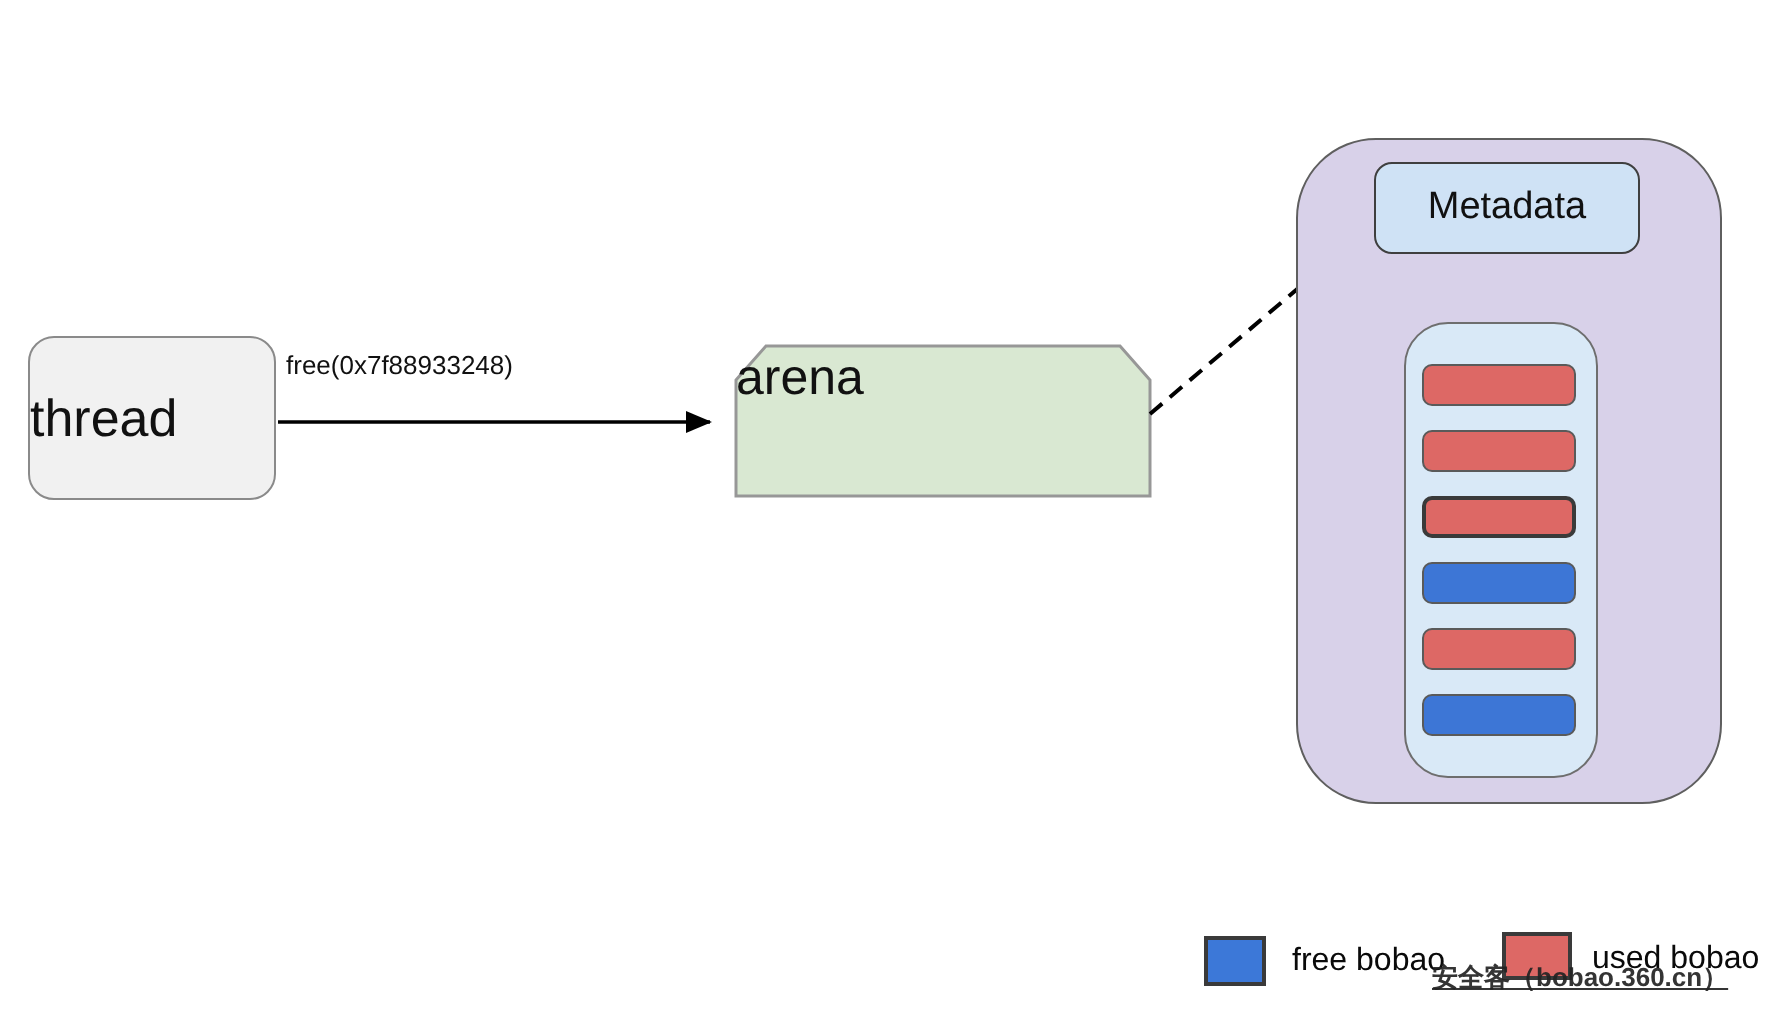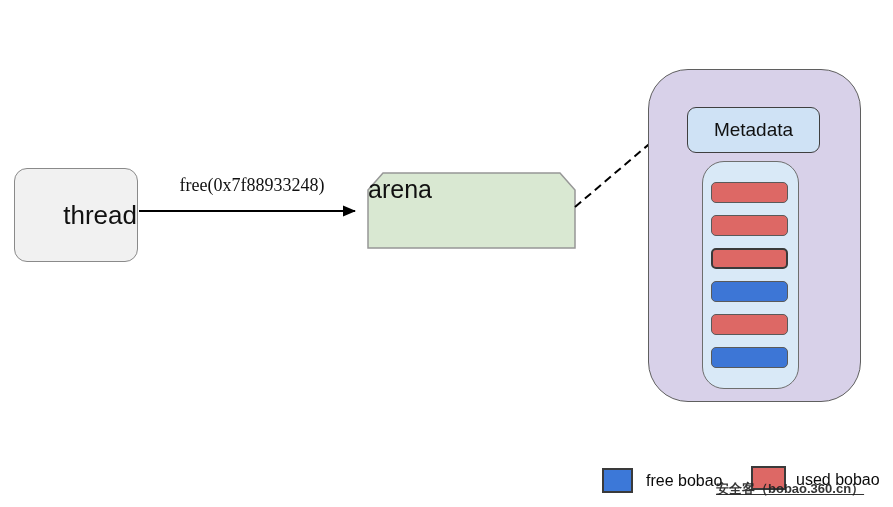--- a/index.html
+++ b/index.html
@@ -18,39 +18,38 @@
     position: absolute;
     left: 0; top: 0;
     width: 893px; height: 507px;
     pointer-events: none;
   }
 
   
   .thread-box {
     position: absolute;
     left: 14px; top: 168px;
-    width: 124px; height: 94px;
+    width: 124px; height: 82px;
     background: #f1f1f1;
     border: 1px solid #8a8a8a;
     border-radius: 13px;
-    display: flex; align-items: center; justify-content: flex-end;
+    display: flex; align-items: center; justify-content: flex-start;
     font-size: 26px;
     color: #111;
   }
 
   
   .call-label {
     position: absolute;
     left: 143px; top: 175px;
     width: 218px;
-    text-align: center;
-    font-size: 18px;
+    text-align: left;
+    font-size: 13px;
     color: #111;
     white-space: nowrap;
-    font-family: Liberation Serif, serif;
   }
 
   
   .arena-label {
     position: absolute;
     left: 368px; top: 175px;
     width: 207px;
     text-align: left;
     font-size: 25px;
     color: #111;
@@ -61,21 +60,21 @@
     position: absolute;
     left: 648px; top: 69px;
     width: 213px; height: 333px;
     background: #d8d1e9;
     border: 1.5px solid #5f5f5f;
     border-radius: 40px;
   }
 
   .metadata-box {
     position: absolute;
-    left: 687px; top: 107px;
+    left: 687px; top: 81px;
     width: 133px; height: 46px;
     background: #cfe2f5;
     border: 1px solid #3f3f3f;
     border-radius: 9px;
     display: flex; align-items: center; justify-content: center;
     font-size: 19px;
     color: #111;
   }
 
   .chunk-area {

